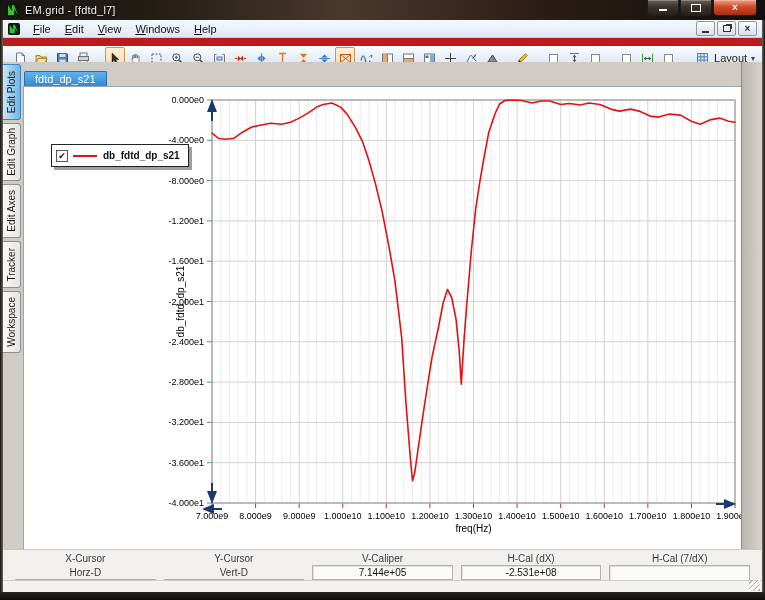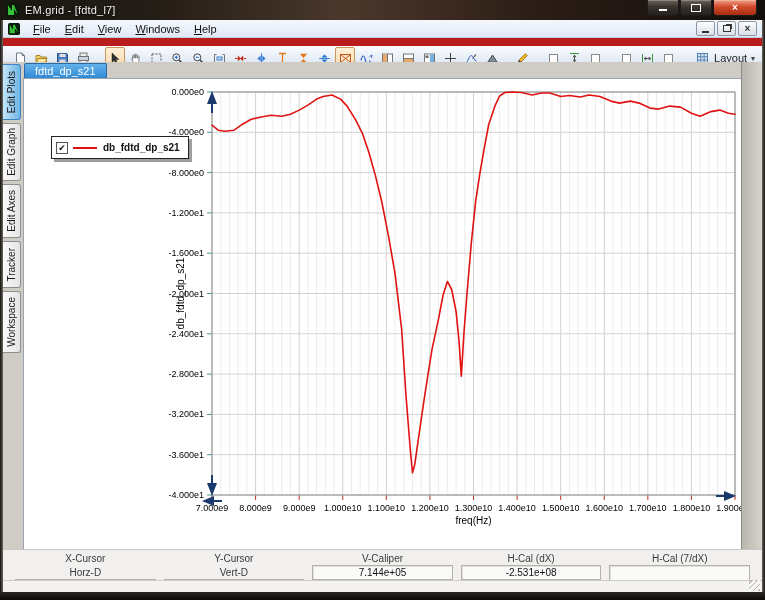--- a/index.html
+++ b/index.html
@@ -52,21 +52,21 @@
   .layoutbtn .caret{margin-left:4px;font-size:8px;color:#444;}
   
   .workarea{position:absolute;left:0;top:42px;width:759px;height:505px;background:#cfccc6;}
   .sidebar{position:absolute;left:0;top:2px;width:20px;}
   .stab{width:18px;box-sizing:border-box;border:1px solid #8f8f8f;border-left:none;border-radius:0 3px 3px 0;
     background:linear-gradient(90deg,#fafafa,#e4e4e4);margin-bottom:3px;
     display:flex;align-items:center;justify-content:center;}
   .stab span{writing-mode:vertical-rl;transform:rotate(180deg);font-size:10px;color:#1a1a1a;white-space:nowrap;}
   .stab.selected{background:linear-gradient(90deg,#c4e6fa,#6fb4e4);border-color:#3f86c0;}
   
-  .docwrap{position:absolute;left:20px;top:0;width:719px;height:495px;}
+  .docwrap{position:absolute;left:20px;top:8px;width:719px;height:495px;}
   .doctab{position:absolute;left:1px;top:1px;height:15px;padding:0 10px;
     background:linear-gradient(#63b2ec,#2f87d2);border:1px solid #2a6ba6;border-bottom:none;border-radius:2px 2px 0 0;
     color:#fff;font-size:11px;line-height:15px;}
   .canvas{position:absolute;left:0;top:16px;width:719px;height:489px;background:#fff;
     border:1px solid #9aa4ae;box-sizing:border-box;}
   .canvas svg{position:absolute;left:0;top:0;}
   
   .legend{position:absolute;left:27px;top:57px;background:#fff;border:1px solid #222;
     box-shadow:3px 3px 0 rgba(40,40,40,.45);padding:3px 8px 3px 4px;}
   .lrow{display:flex;align-items:center;height:15px;white-space:nowrap;}

